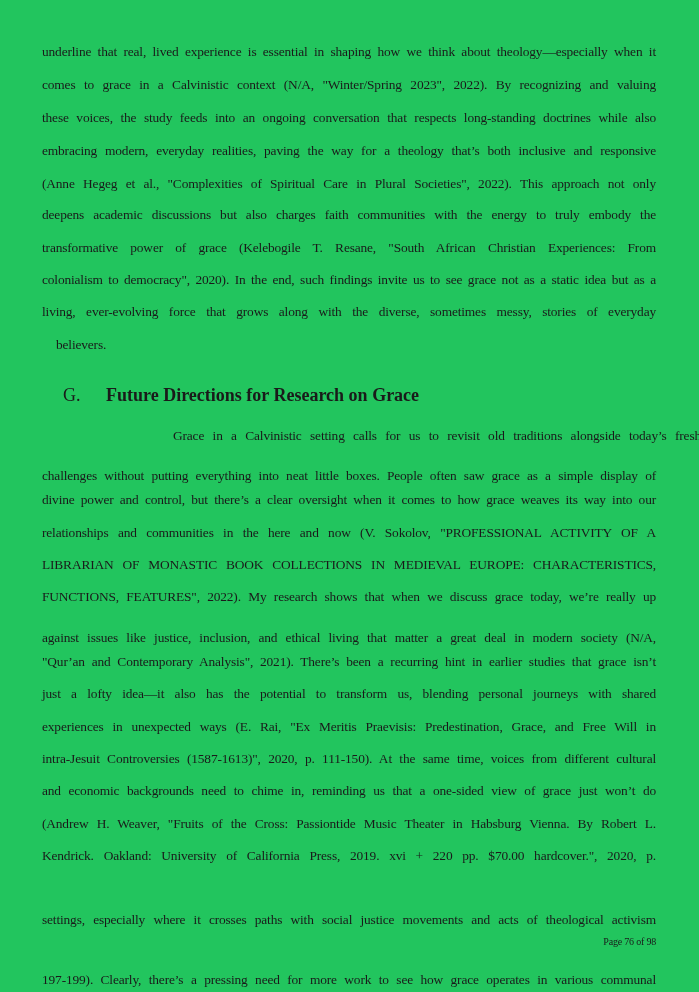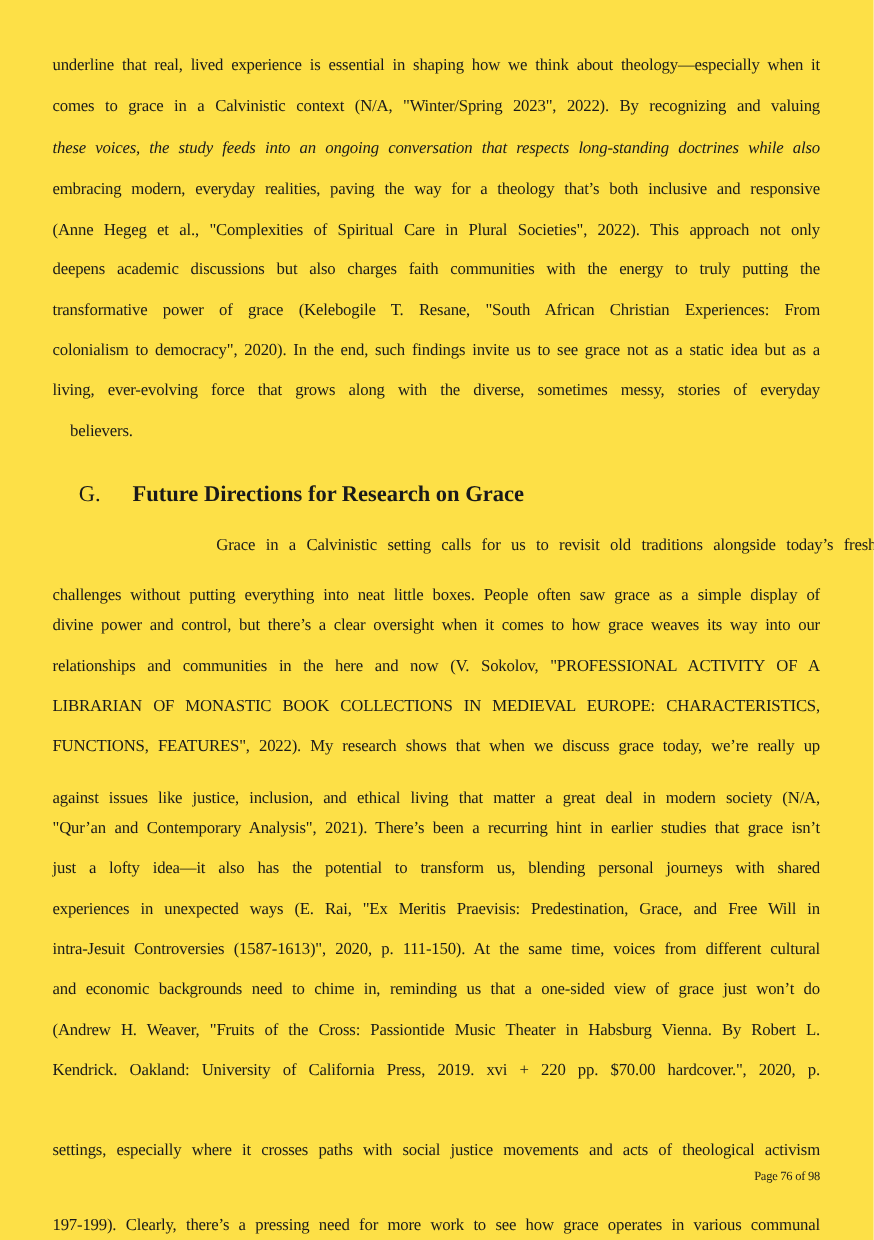--- a/index.html
+++ b/index.html
@@ -13,21 +13,21 @@
       position: relative;
       overflow: hidden;
       font-family: "Liberation Serif", "DejaVu Serif", serif;
       color: #1a1a1a;
     }
     .page {
       position: absolute;
       left: 0; top: 0;
       width: 699px;
       height: 992px;
-      background: #fde047;
+      background: #22c55e;
     }
     .line {
       position: absolute;
       left: 42px;
       width: 614px;
       font-size: 13.4px;
       line-height: 16px;
       white-space: nowrap;
       text-align: justify;
       text-align-last: justify;
@@ -67,24 +67,24 @@
     }
   </style>
 </head>
 <body>
 
 <div class="page">
 
   <div>
     <div class="line" style="top:44px;">underline that real, lived experience is essential in shaping how we think about theology—especially when it</div>
     <div class="line" style="top:77px;">comes to grace in a Calvinistic context (N/A, "Winter/Spring 2023", 2022). By recognizing and valuing</div>
-    <div class="line" style="top:110px;font-style:italic;">these voices, the study feeds into an ongoing conversation that respects long-standing doctrines while also</div>
+    <div class="line" style="top:110px;">these voices, the study feeds into an ongoing conversation that respects long-standing doctrines while also</div>
     <div class="line" style="top:143px;">embracing modern, everyday realities, paving the way for a theology that’s both inclusive and responsive</div>
     <div class="line" style="top:176px;">(Anne Hegeg et al., "Complexities of Spiritual Care in Plural Societies", 2022). This approach not only</div>
-    <div class="line" style="top:207px;">deepens academic discussions but also charges faith communities with the energy to truly putting the</div>
+    <div class="line" style="top:207px;">deepens academic discussions but also charges faith communities with the energy to truly embody the</div>
     <div class="line" style="top:240px;">transformative power of grace (Kelebogile T. Resane, "South African Christian Experiences: From</div>
     <div class="line" style="top:272px;">colonialism to democracy", 2020). In the end, such findings invite us to see grace not as a static idea but as a</div>
     <div class="line" style="top:304px;">living, ever-evolving force that grows along with the diverse, sometimes messy, stories of everyday</div>
     <div class="line last" style="top:337px;">believers.</div>
   </div>
 
   <div class="heading">
     <span class="letter">G.</span><span>Future Directions for Research on Grace</span>
   </div>
 

